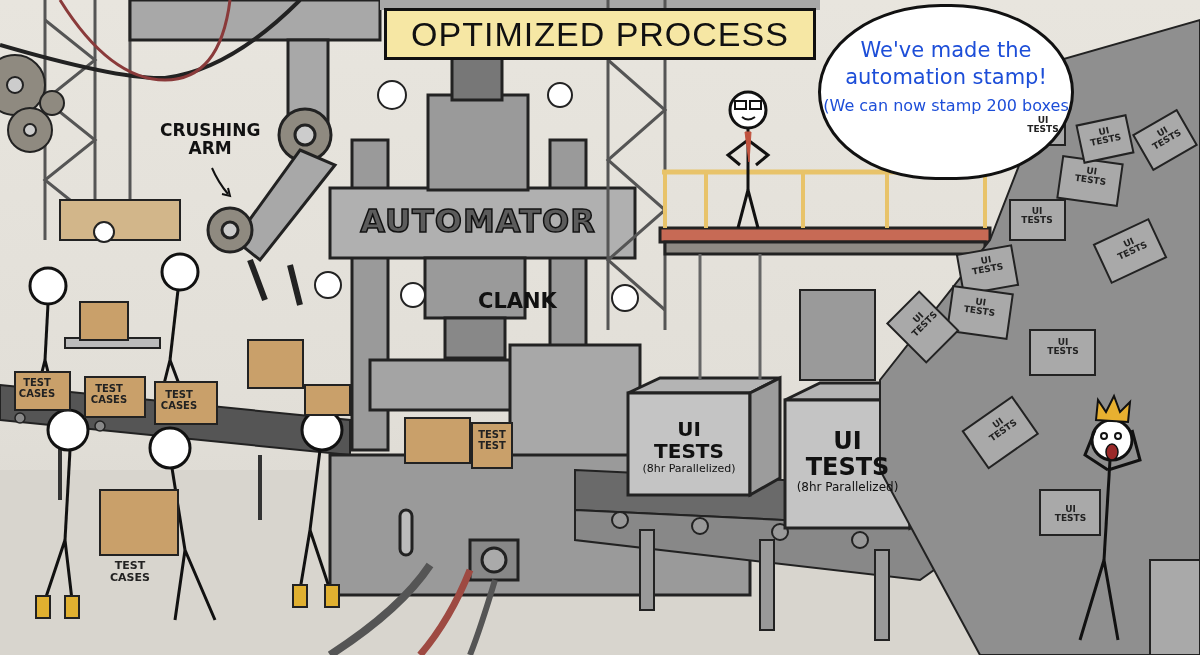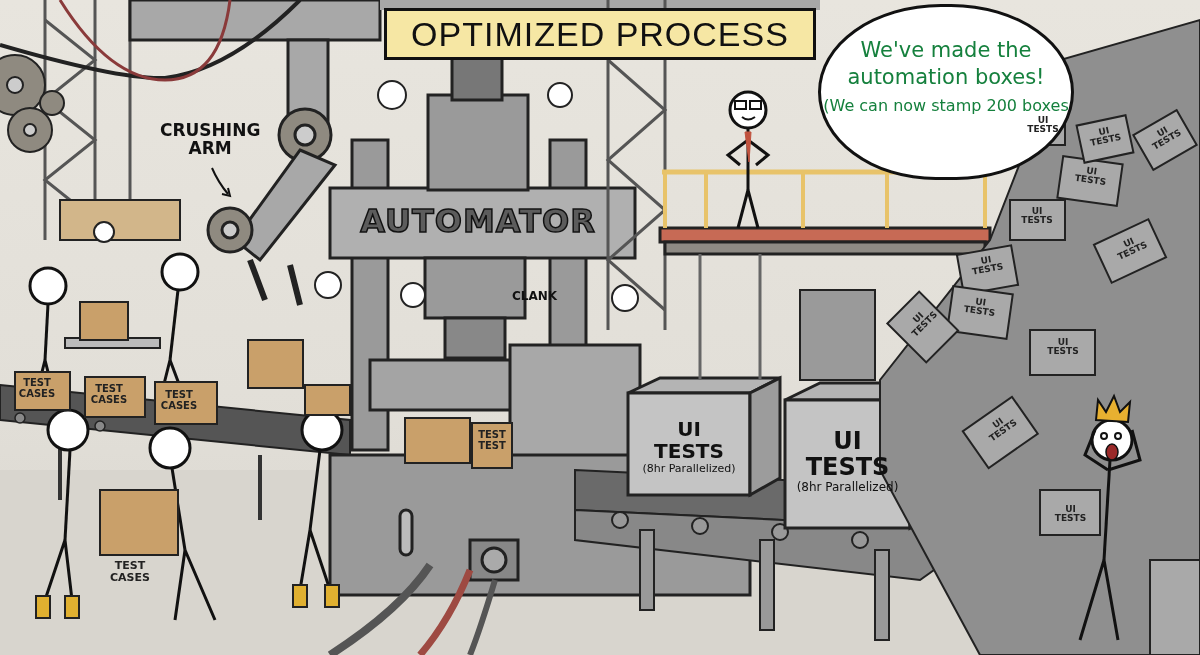--- a/index.html
+++ b/index.html
@@ -1,27 +1,27 @@
 <!DOCTYPE html>
 <html><head>
 <meta charset="utf-8">
 <style>
   html,body{margin:0;padding:0;}
   body{width:1200px;height:655px;overflow:hidden;background:#e6e3dc;font-family:"DejaVu Sans",sans-serif;}
   .scene{position:relative;width:1200px;height:655px;overflow:hidden;background:linear-gradient(#e8e5de 0%,#e2dfd8 60%,#d9d6cf 100%);}
   svg.bg{position:absolute;left:0;top:0;}
   .abs{position:absolute;}
   .title-banner{left:384px;top:8px;width:432px;height:52px;background:#f6e7a4;border:3px solid #111;box-sizing:border-box;display:flex;align-items:center;justify-content:center;font-size:34px;letter-spacing:1px;color:#111;font-family:Liberation Sans, sans-serif;}
-  .bubble{left:818px;top:4px;width:256px;height:176px;background:#fff;border:3px solid #111;border-radius:48% 48% 46% 46%/50% 50% 50% 50%;box-sizing:border-box;text-align:center;color:#15803d;}
+  .bubble{left:818px;top:4px;width:256px;height:176px;background:#fff;border:3px solid #111;border-radius:48% 48% 46% 46%/50% 50% 50% 50%;box-sizing:border-box;text-align:center;color:#1d4ed8;}
   .bubble .l1{margin-top:30px;font-size:21px;line-height:27px;}
   .bubble .l2{font-size:16px;line-height:22px;margin-top:4px;}
   .label{color:#111;font-weight:bold;text-align:center;line-height:1.05;}
   .crushing{left:160px;top:122px;font-size:17px;}
   .automator{left:338px;top:192px;width:280px;height:58px;display:flex;align-items:center;justify-content:center;font-size:32px;font-weight:bold;color:#5c5c5c;-webkit-text-stroke:1.5px #111;letter-spacing:1px;}
-  .clank{left:512px;top:290px;font-size:12px;}
+  .clank{left:478px;top:290px;font-size:21px;}
   .box-label{font-size:10px;font-weight:bold;color:#222;text-align:center;line-height:1.05;}
   .ui-big{text-align:center;color:#111;font-weight:bold;}
   .ui-big .a{font-size:20px;line-height:22px;}
   .ui-big .b{font-size:20px;line-height:22px;}
   .ui-big .c{font-size:11px;line-height:14px;font-weight:normal;}
   .pile-label{font-size:9px;font-weight:bold;color:#222;text-align:center;line-height:1.05;}
 </style>
 </head>
 <body>
 
@@ -227,21 +227,21 @@
         <circle cx="413" cy="295" r="12"></circle>
       <circle cx="625" cy="298" r="13"></circle>
         <circle cx="104" cy="232" r="10"></circle>
     </g>
   </svg>
 
   <div class="abs title-banner">OPTIMIZED PROCESS</div>
 
   <div class="abs bubble">
     <div class="l1">We've made the</div>
-    <div class="l1" style="margin-top:0">automation boxes!</div>
+    <div class="l1" style="margin-top:0">automation stamp!</div>
     <div class="l2">(We can now stamp 200 boxes</div>
   </div>
 
   <div class="abs label crushing">
     <div>CRUSHING</div>
     <div>ARM</div>
   </div>
 
   <div class="abs automator">AUTOMATOR</div>
   <div class="abs label clank">CLANK</div>

